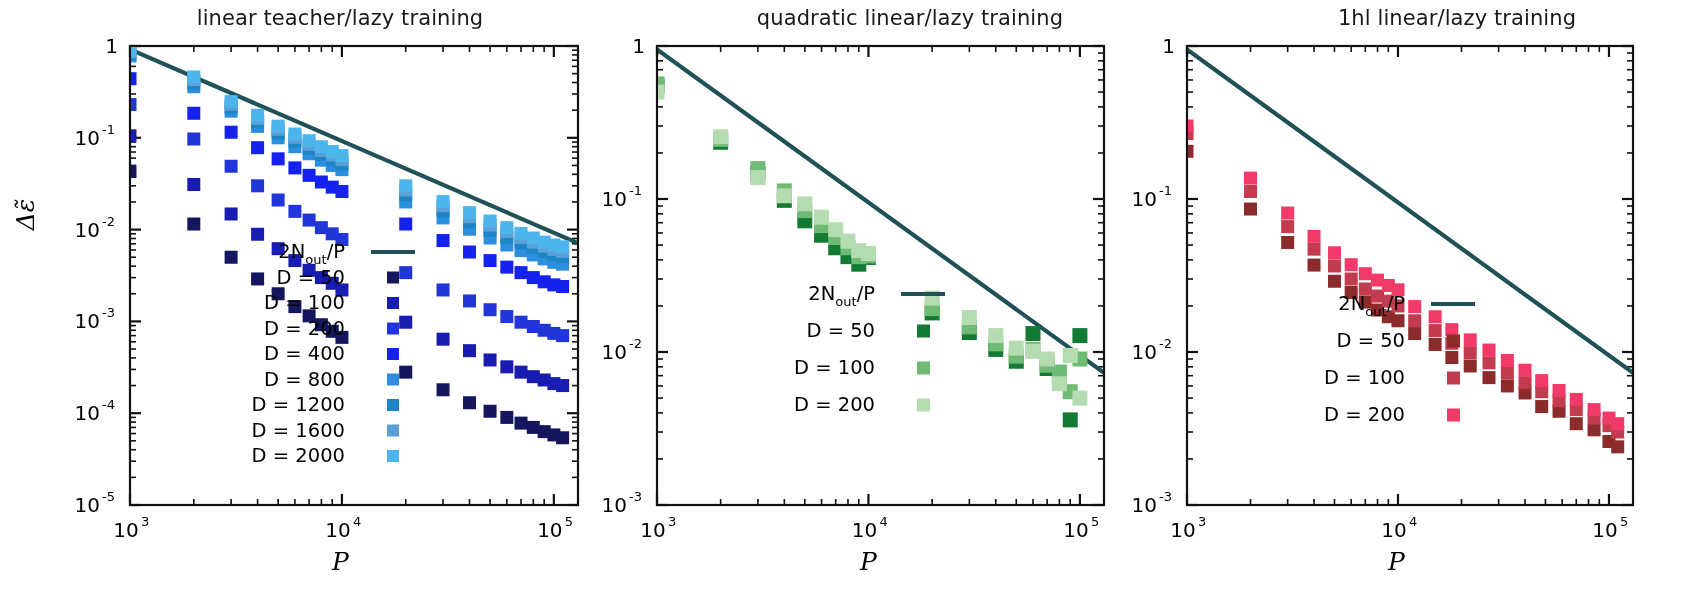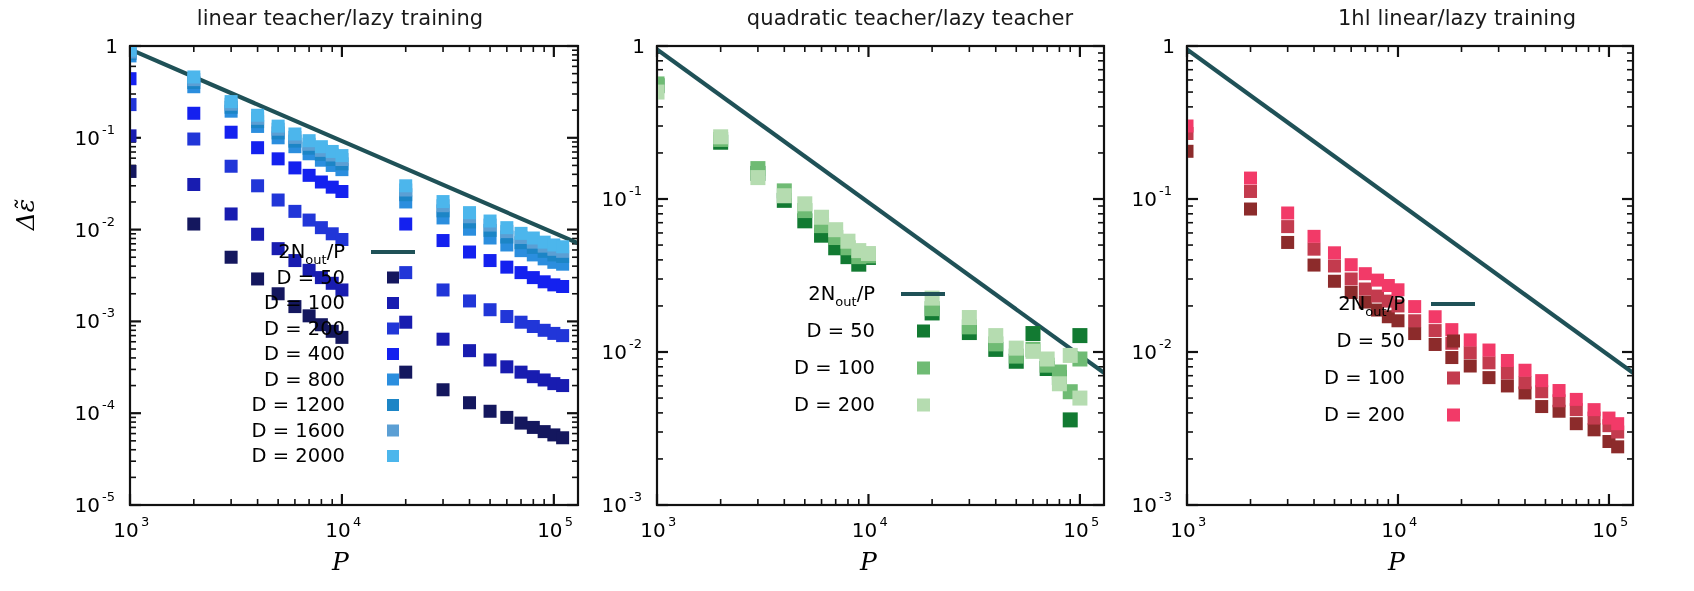--- a/index.html
+++ b/index.html
@@ -22,21 +22,21 @@
 <div id="figure">
 
   <div class="panel" id="panel0" style="left:0px;width:600px;">
     <div class="panel-title">linear teacher/lazy training</div>
     <div class="ylabel-outer">
       <span class="ylabel-rot" id="ylab0"><span>Δ</span><span>ε̃</span></span>
     </div>
   </div>
 
   <div class="panel" id="panel1" style="left:600px;width:540px;">
-    <div class="panel-title">quadratic teacher/lazy teacher</div>
+    <div class="panel-title">quadratic linear/lazy training</div>
   </div>
 
   <div class="panel" id="panel2" style="left:1140px;width:554px;">
     <div class="panel-title">1hl linear/lazy training</div>
   </div>
 
   <svg id="plots" class="plotsvg" width="1694" height="591">
       <g>
         <rect x="130" y="46" width="448" height="459" fill="#ffffff" stroke="#111111" stroke-width="2.2"></rect>
         <line x1="130" y1="505" x2="130" y2="494" stroke="#111" stroke-width="2.2"></line>

